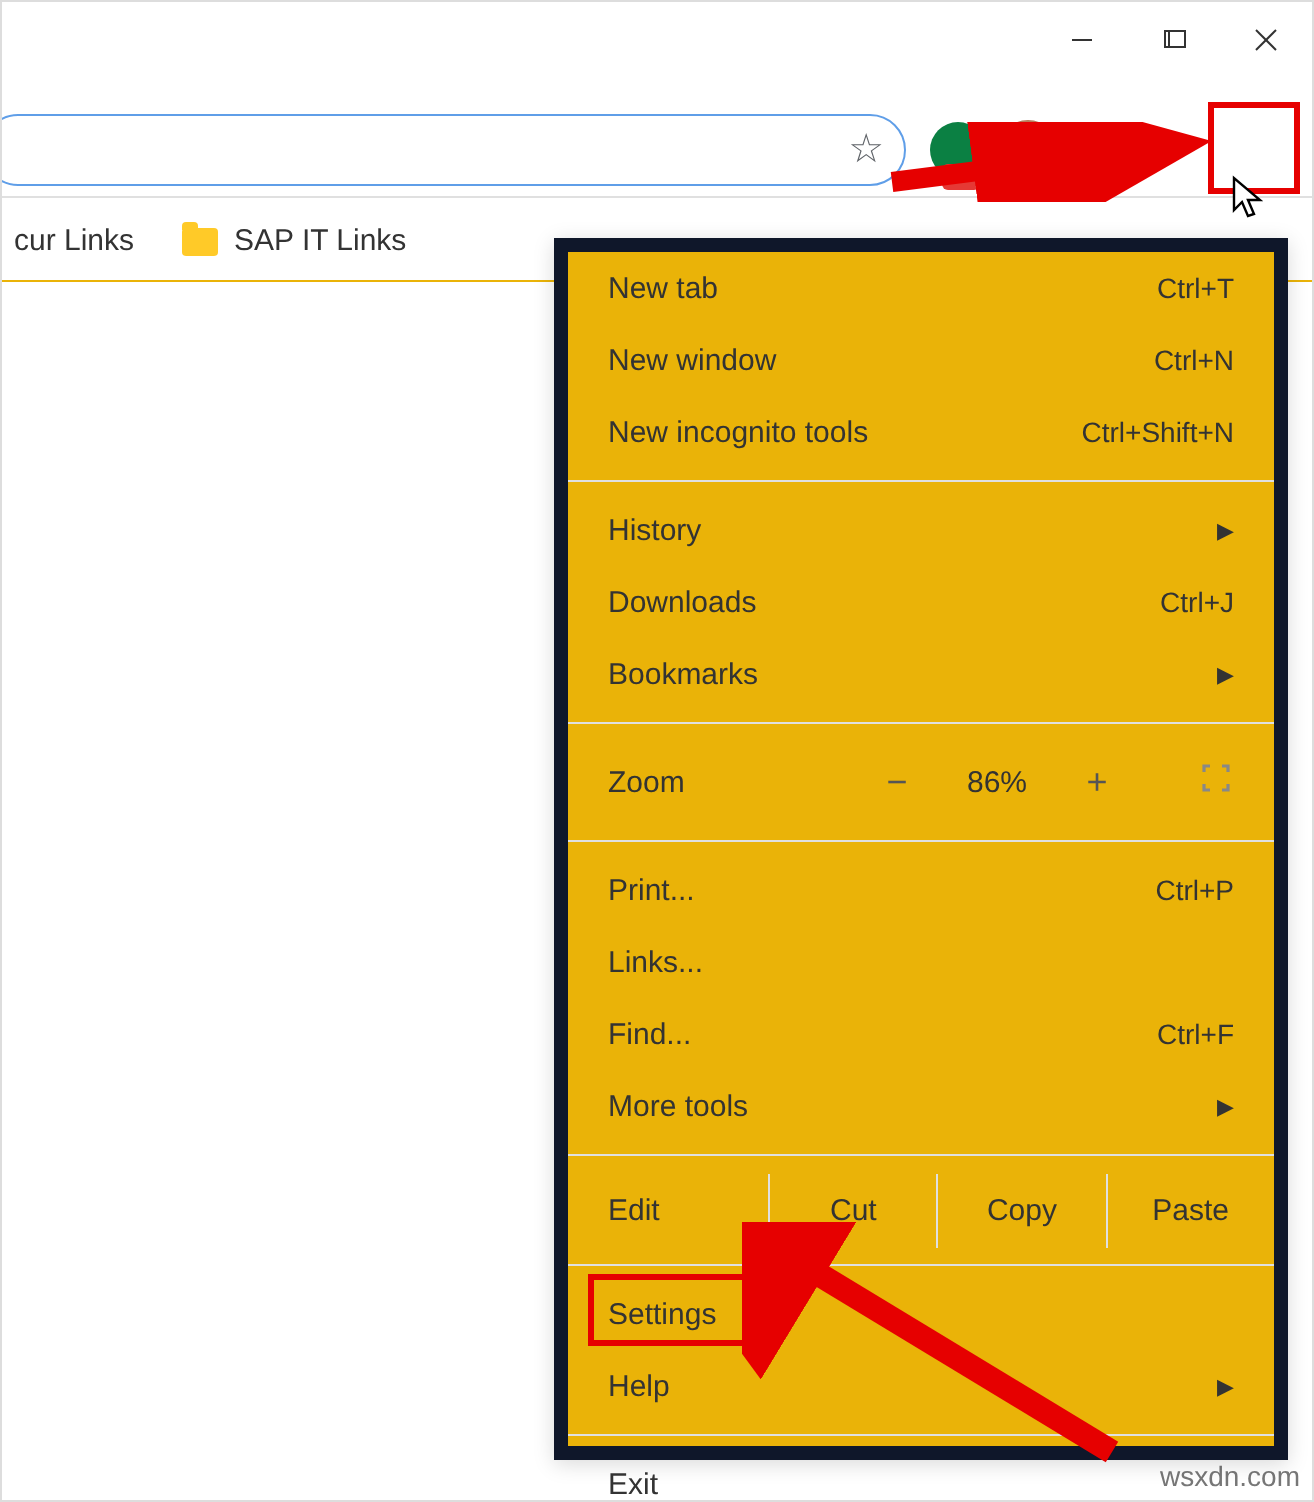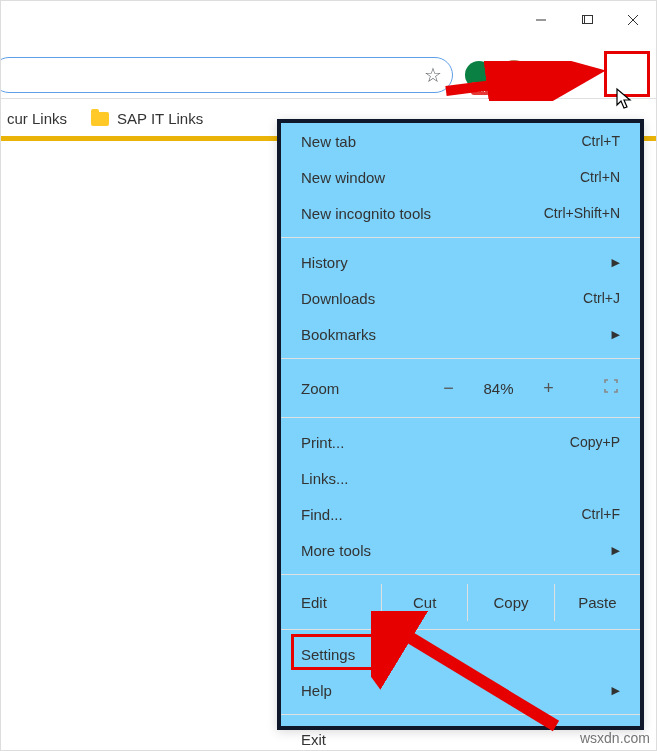--- a/index.html
+++ b/index.html
@@ -104,42 +104,42 @@
     
     .bookmarks-bar {
       position: absolute;
       top: 100px;
       left: 0;
       right: 0;
       height: 40px;
       display: flex;
       align-items: center;
       padding-left: 6px;
-      border-bottom: 5px solid #eab308;
+      border-bottom: 1px solid #eab308;
     }
     .bm-item { display:flex; align-items:center; gap:8px; padding: 0 12px; color:#333; }
     .folder-icon {
       width: 18px; height: 14px;
       background: #ffca28;
       border-radius: 2px;
       position: relative;
     }
     .folder-icon::before {
       content:""; position:absolute; top:-3px; left:0;
       width:8px; height:4px; background:#ffca28; border-radius:2px 2px 0 0;
     }
     
     .menu {
       position: absolute;
       top: 118px;
       right: 12px;
       left: 276px;
       bottom: 20px;
-      background: #7dd3fc;
-      border: 4px solid #0f172a;
+      background: #eab308;
+      border: 7px solid #0f172a;
       box-shadow: 0 2px 10px rgba(0,0,0,0.15);
       z-index: 20;
     }
     .menu-row {
       display: flex;
       align-items: center;
       height: 36px;
       padding: 0 20px;
       position: relative;
     }
@@ -262,35 +262,35 @@
     <span class="label">Bookmarks</span>
     <span class="arrow">▶</span>
   </div>
 
   <div class="menu-sep"></div>
 
   <div class="zoom-row">
     <span class="label">Zoom</span>
     <div class="zoom-ctrl">
       <span class="zoom-btn">−</span>
-      <span class="zoom-pct">84%</span>
+      <span class="zoom-pct">86%</span>
       <span class="zoom-btn">+</span>
     </div>
     <span class="fullscreen-btn">
       <svg width="16" height="16" viewBox="0 0 16 16">
         <path d="M2 5 V2 H5 M11 2 H14 V5 M14 11 V14 H11 M5 14 H2 V11"></path>
       </svg>
     </span>
   </div>
 
   <div class="menu-sep"></div>
 
   <div class="menu-row">
     <span class="label">Print...</span>
-    <span class="shortcut">Copy+P</span>
+    <span class="shortcut">Ctrl+P</span>
   </div>
   <div class="menu-row">
     <span class="label">Links...</span>
   </div>
   <div class="menu-row">
     <span class="label">Find...</span>
     <span class="shortcut">Ctrl+F</span>
   </div>
   <div class="menu-row">
     <span class="label">More tools</span>

